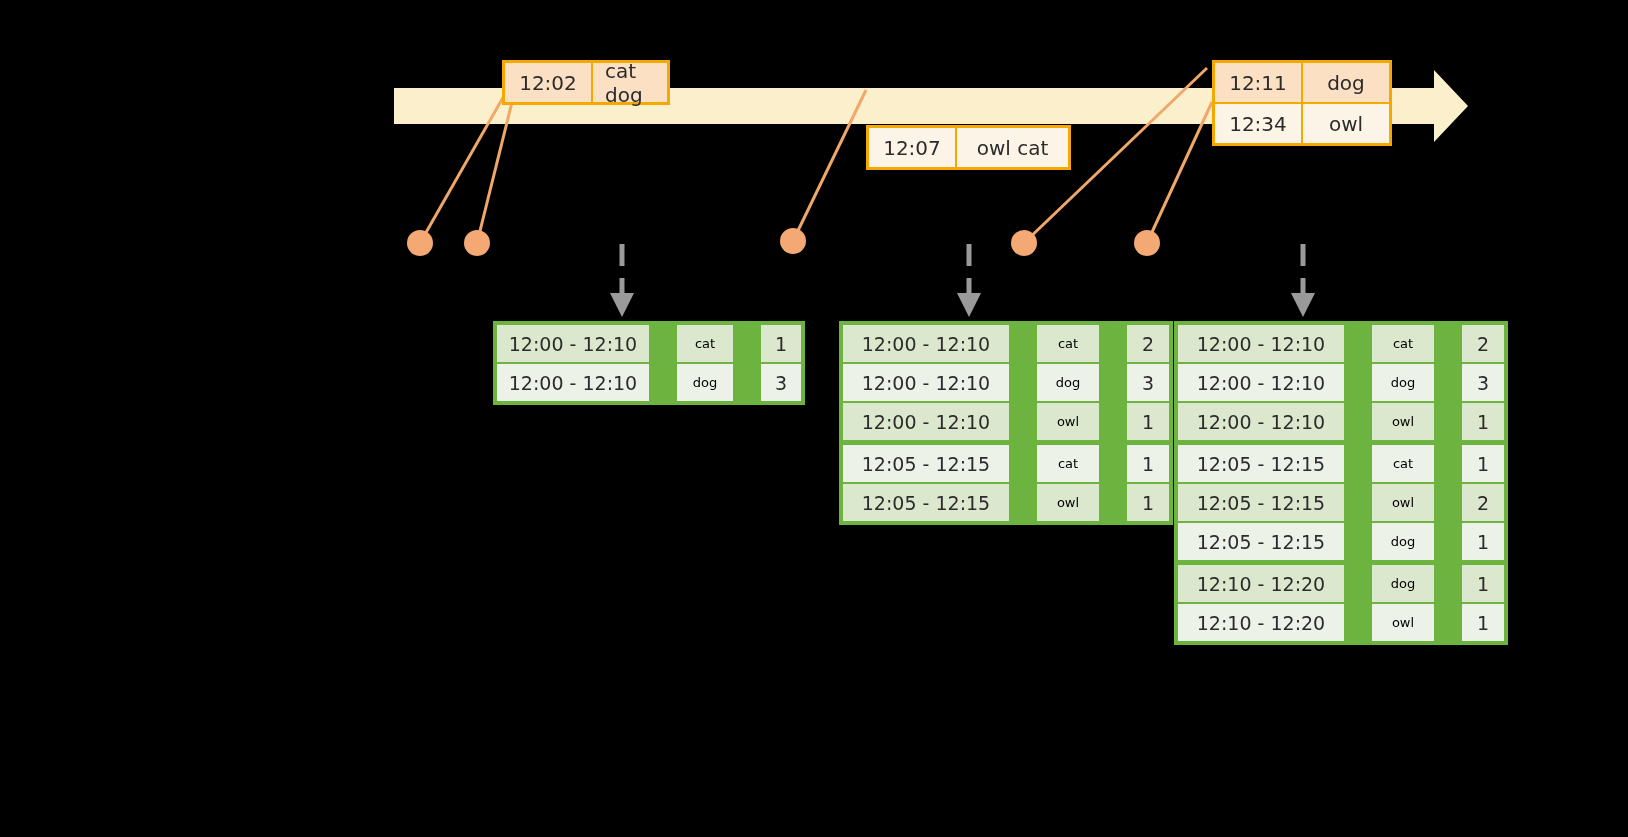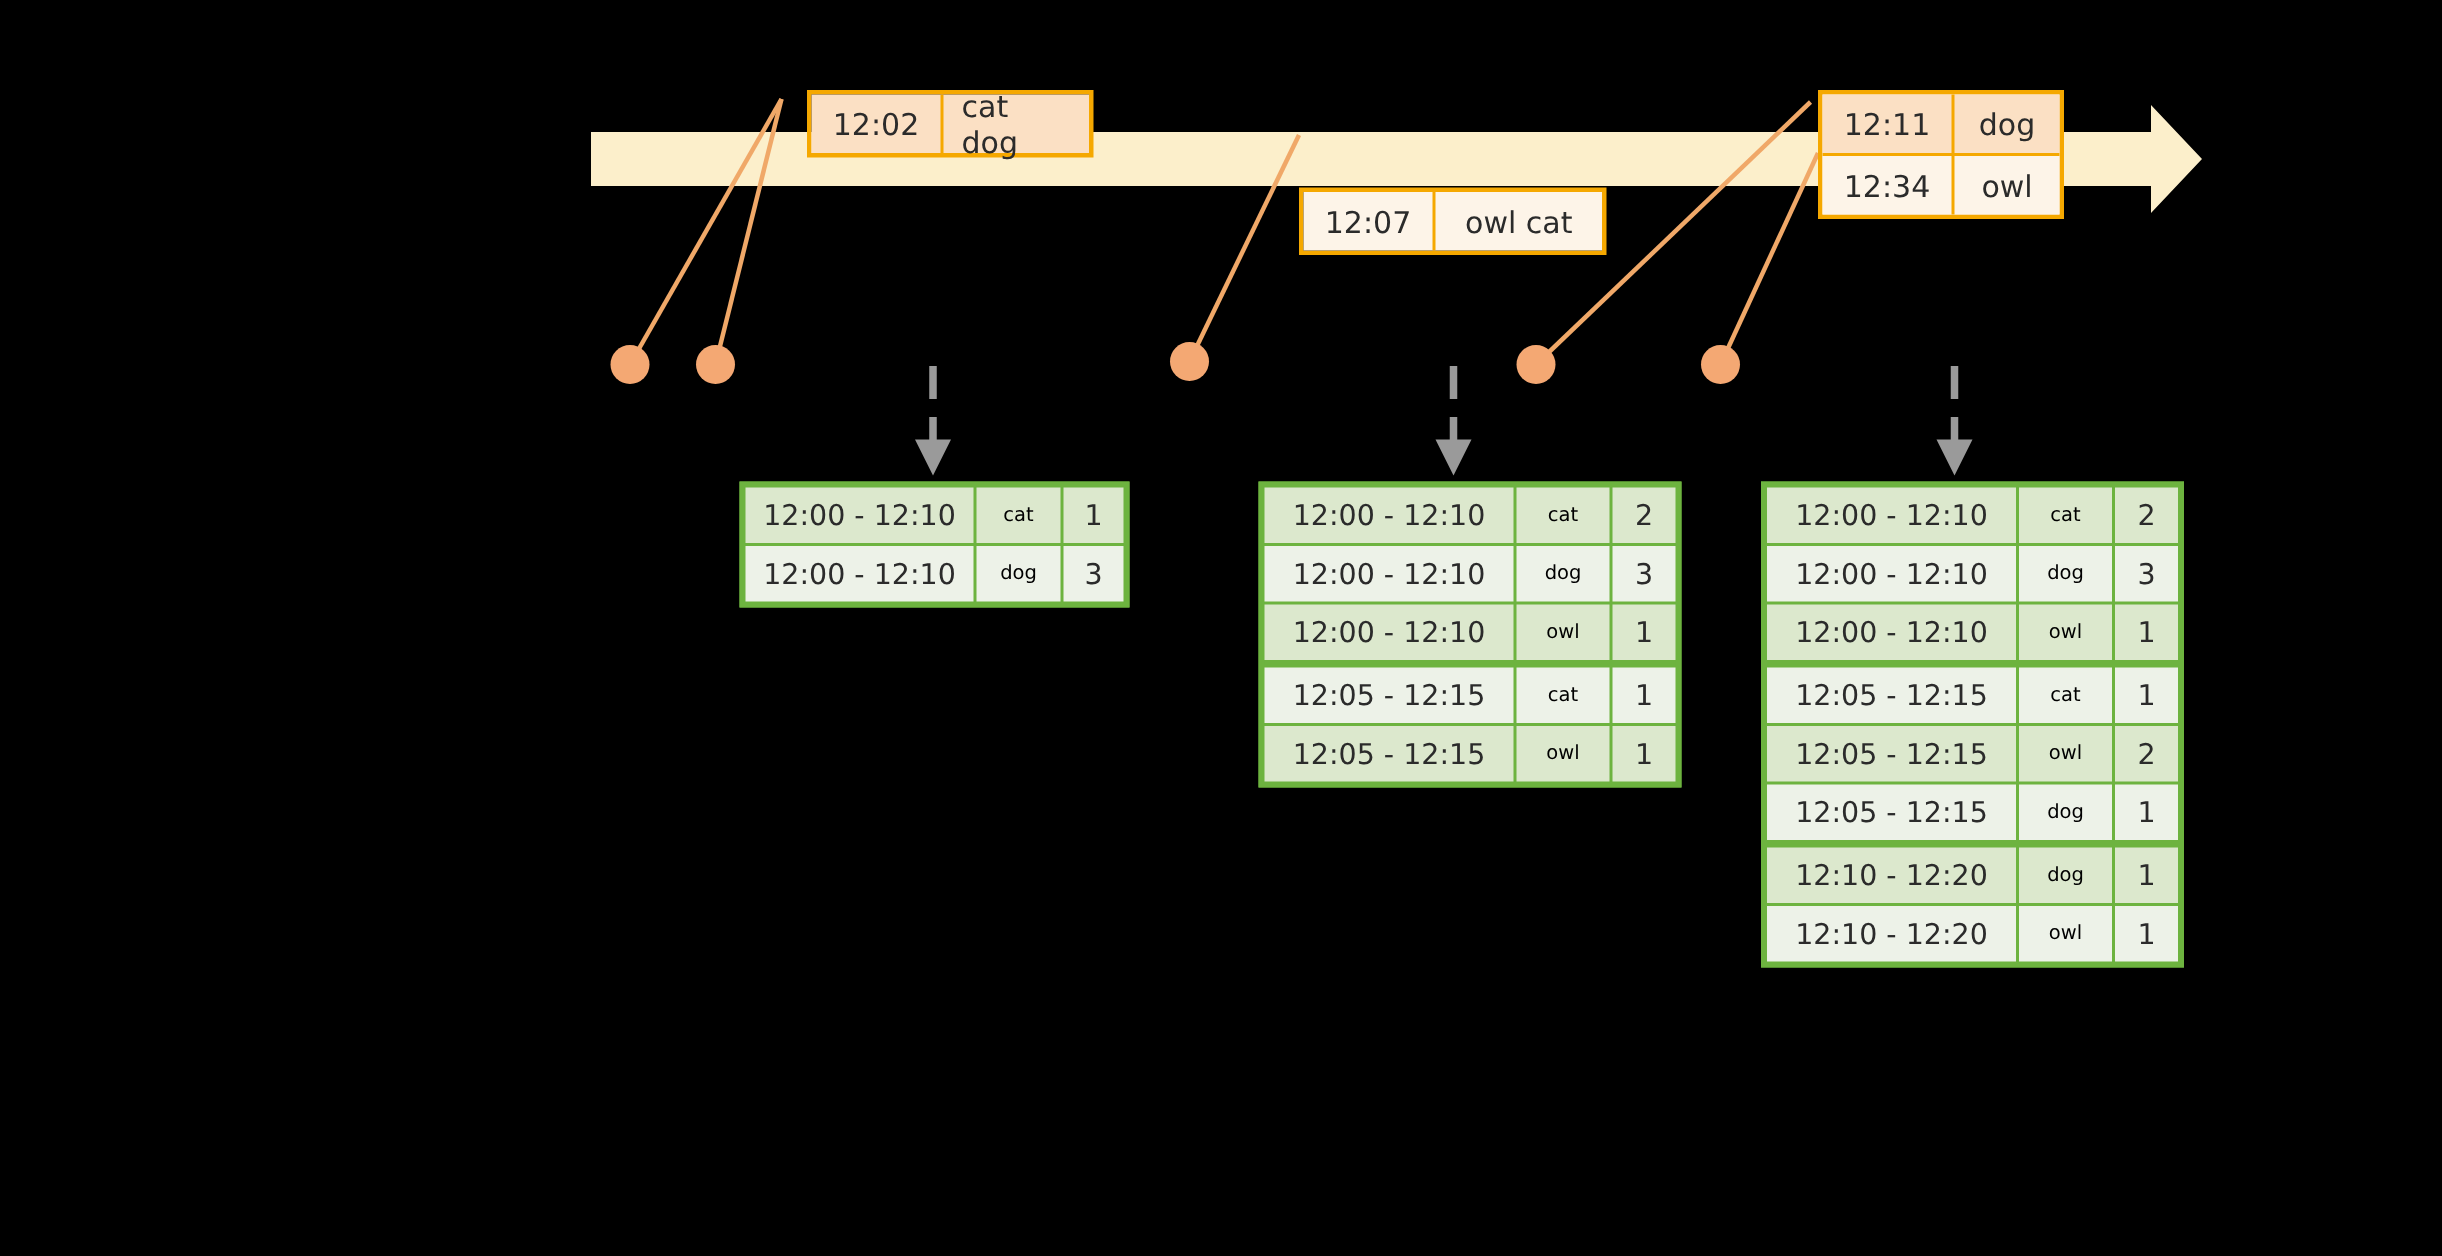--- a/index.html
+++ b/index.html
@@ -71,20 +71,21 @@
     border: 4px solid #6DB33F;
     box-sizing: border-box;
     background: #6DB33F;
     display: flex;
     flex-direction: column;
   }
   .res-row {
     display: flex;
     height: 37px;
     margin-bottom: 2px;
+    gap: 26px;
   }
   .res-row:last-child { margin-bottom: 0; }
   .res-row.sep { margin-bottom: 5px; }
   .res-win {
     width: 152px;
     display: flex;
     align-items: center;
     justify-content: center;
     font-size: 19px;
     color: #2b2b2b;
@@ -152,35 +153,35 @@
       <line x1="969" y1="244" x2="969" y2="296" stroke-dasharray="22 12"></line>
       <line x1="1303" y1="244" x2="1303" y2="296" stroke-dasharray="22 12"></line>
     </g>
     <g fill="#9A9A9A">
       <polygon points="610,293 634,293 622,317"></polygon>
       <polygon points="957,293 981,293 969,317"></polygon>
       <polygon points="1291,293 1315,293 1303,317"></polygon>
     </g>
   </svg>
 
-  <div class="evt-box" style="left:538px; top:60px; width:191px;">
+  <div class="evt-box" style="left:502px; top:60px; width:168px;">
     <div class="evt-row shaded">
       <span class="evt-time">12:02</span>
       <span class="evt-words">cat dog</span>
     </div>
   </div>
 
   <div class="evt-box" style="left:866px; top:86px; width:205px;margin-top:39px;">
     <div class="evt-row plain">
       <span class="evt-time">12:07</span>
       <span class="evt-words">owl cat</span>
     </div>
   </div>
 
-  <div class="evt-box" style="left:1212px; top:60px; width:164px;">
+  <div class="evt-box" style="left:1212px; top:60px; width:180px;">
     <div class="evt-row shaded">
       <span class="evt-time">12:11</span>
       <span class="evt-words">dog</span>
     </div>
     <div class="evt-row plain">
       <span class="evt-time">12:34</span>
       <span class="evt-words">owl</span>
     </div>
   </div>
 

